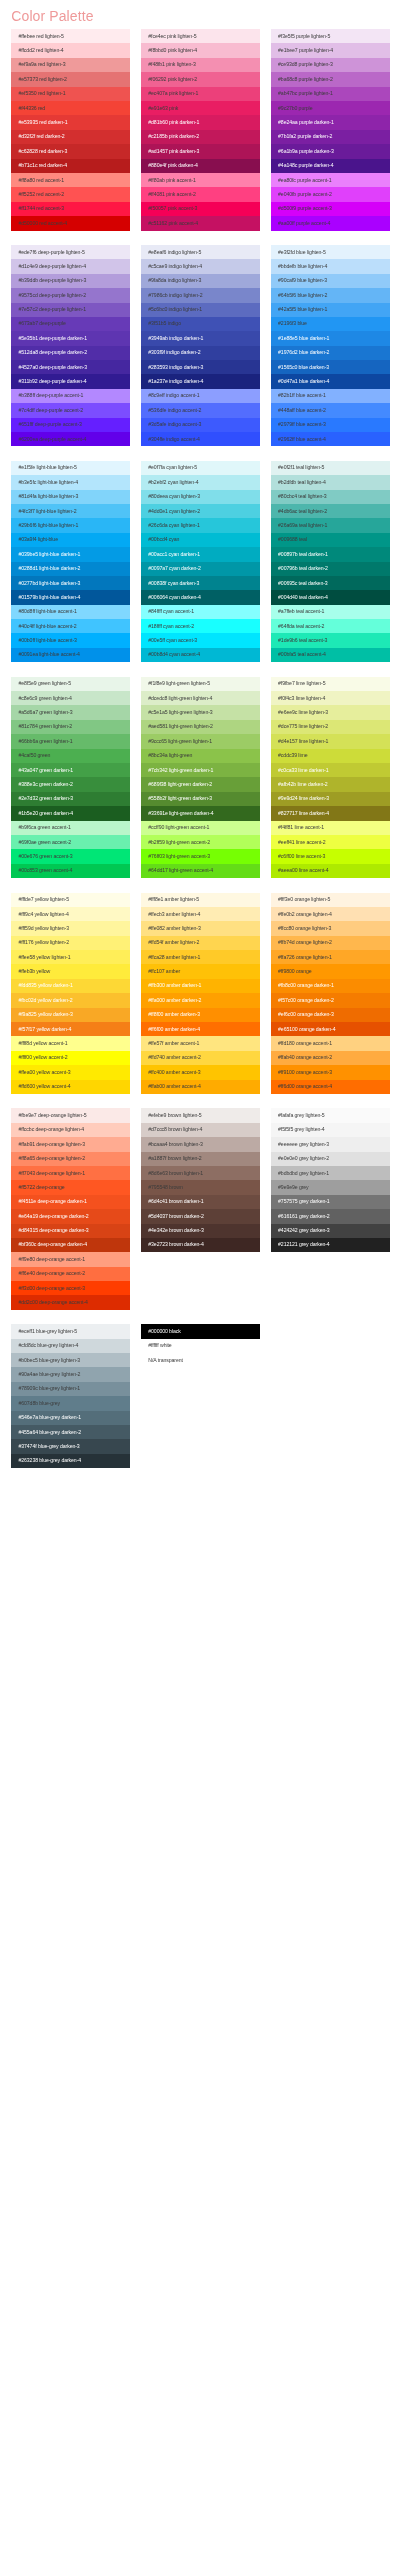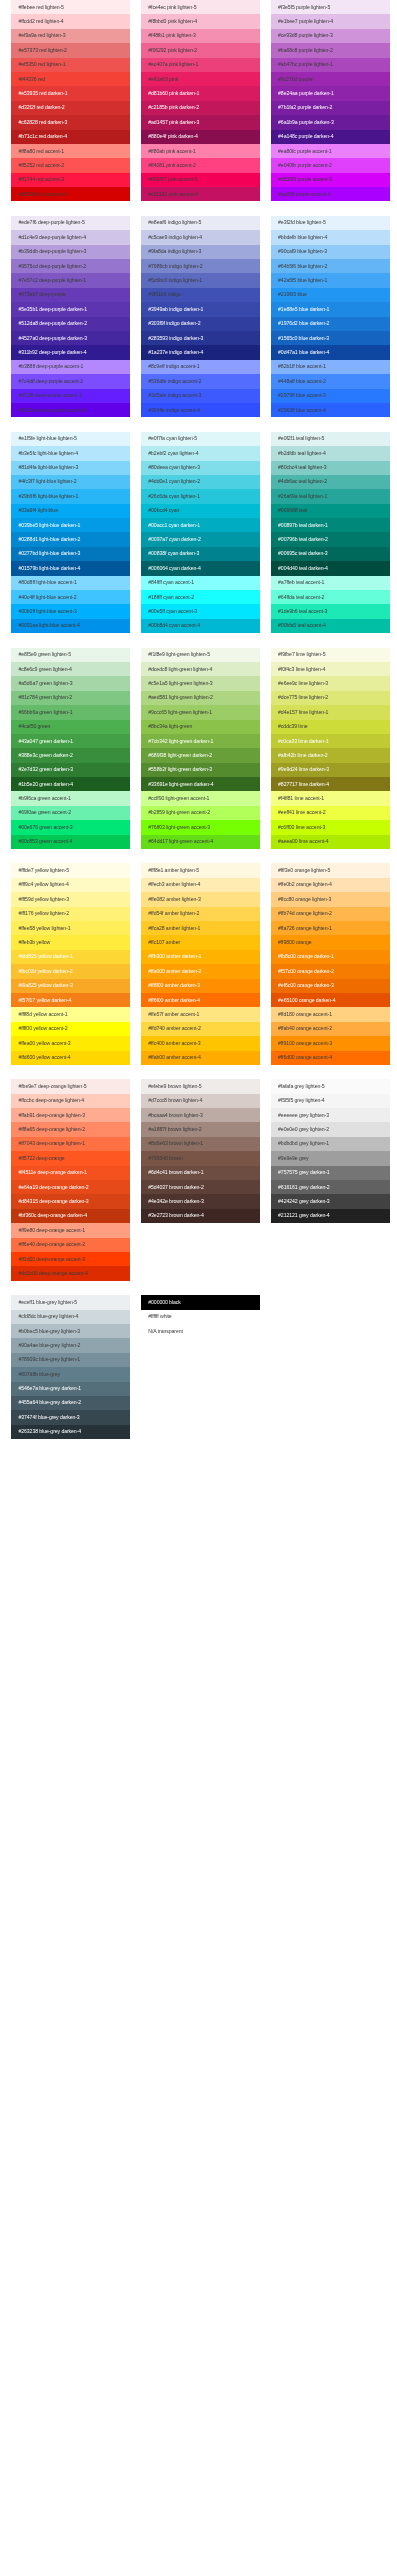--- a/index.html
+++ b/index.html
@@ -54,20 +54,21 @@
   }
   .swatch.dark-text{color:#3c3c3c;}
   .swatch.light-text{color:#ffffff;}
   .swatch.plain{background:transparent;color:#3c3c3c;}
 </style>
 </head>
 <body>
 
 <div id="page">
 
+  <h1 class="page-title" style="color: rgb(239, 154, 154);">Color Palette</h1>
 
   <div id="rows-container">
       <div class="palette-row">
         <div class="palette-col">
           <div class="swatch dark-text" style="background: rgb(255, 235, 238);">#ffebee red lighten-5</div>
           <div class="swatch dark-text" style="background: rgb(255, 205, 210);">#ffcdd2 red lighten-4</div>
           <div class="swatch dark-text" style="background: rgb(239, 154, 154);">#ef9a9a red lighten-3</div>
           <div class="swatch dark-text" style="background: rgb(229, 115, 115);">#e57373 red lighten-2</div>
           <div class="swatch dark-text" style="background: rgb(239, 83, 80);">#ef5350 red lighten-1</div>
           <div class="swatch dark-text" style="background: rgb(244, 67, 54);">#f44336 red</div>

